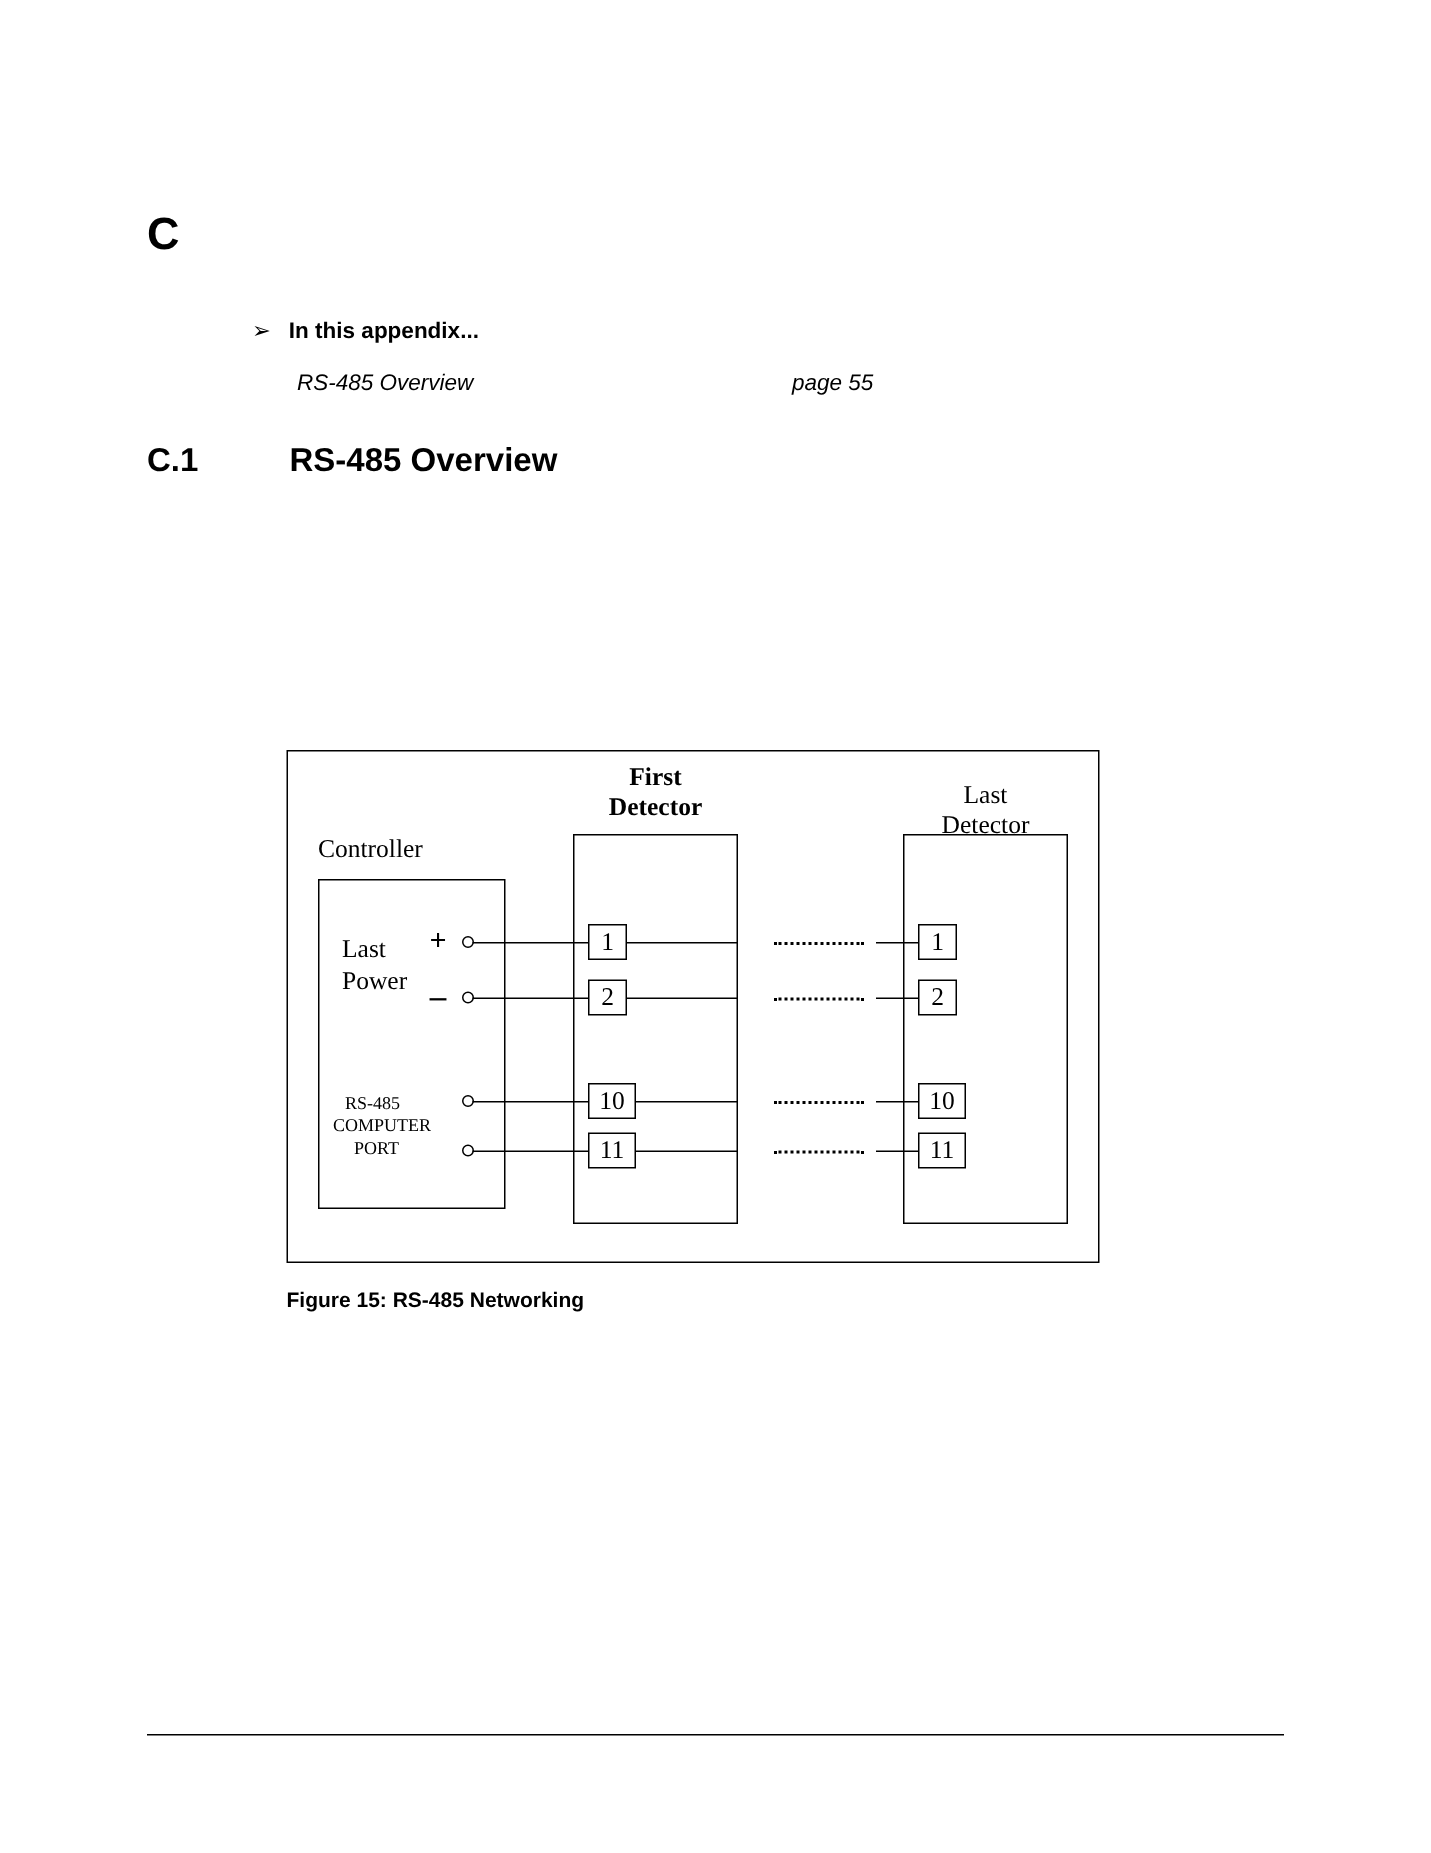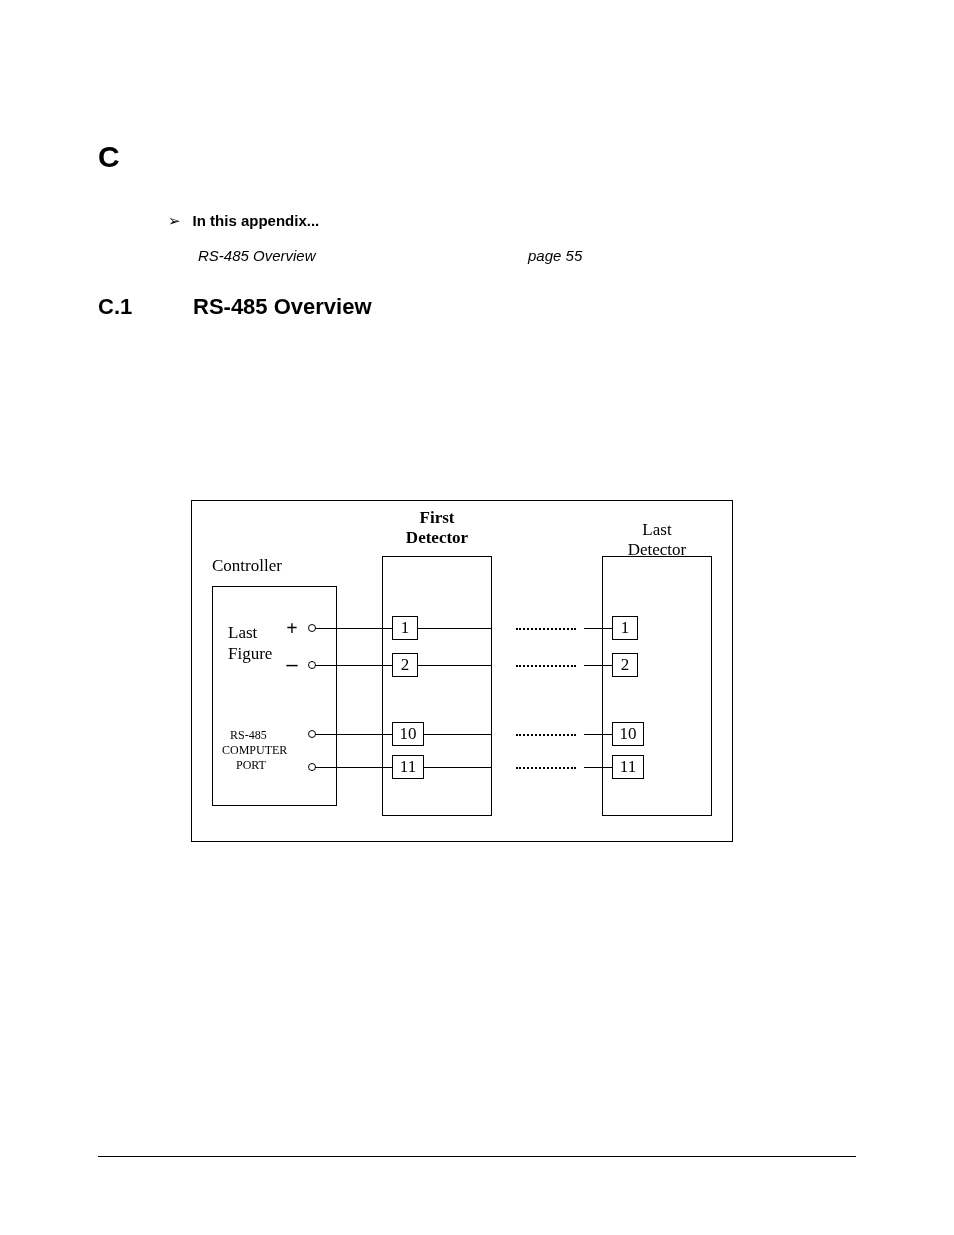--- a/index.html
+++ b/index.html
@@ -204,21 +204,21 @@
 Detector</div>
       <div class="label" style="left:420px; top:19px; width:90px; white-space:pre-line;">Last
 Detector</div>
 
       <div class="ctl-box" style="left:20px; top:85px; width:125px; height:220px;"></div>
 
       <div class="det-box" style="left:190px; top:55px; width:110px; height:260px;"></div>
       <div class="det-box" style="left:410px; top:55px; width:110px; height:260px;"></div>
 
       <div class="label" style="left:36px; top:122px;">Last</div>
-      <div class="label" style="left:36px; top:143px;">Figure</div>
+      <div class="label" style="left:36px; top:143px;">Power</div>
       <span class="plus" style="left:100px; top:127px;">+</span>
       <span class="minus" style="left:100px; top:163px;">–</span>
 
       <div class="subtxt" style="left:38px; top:228px;">RS-485</div>
       <div class="subtxt" style="left:30px; top:243px;">COMPUTER</div>
       <div class="subtxt" style="left:44px; top:258px;">PORT</div>
 
       <span class="node" style="left:120px; top:127px;"></span>
       <span class="node" style="left:120px; top:164px;"></span>
       <span class="node" style="left:120px; top:233px;"></span>
@@ -248,16 +248,17 @@
       <div class="dots" style="left:324px; top:164px; width:60px;"></div>
       <div class="dots" style="left:324px; top:233px; width:60px;"></div>
       <div class="dots" style="left:324px; top:266px; width:60px;"></div>
 
       <div class="hline" style="left:392px; top:127px; width:28px;"></div>
       <div class="hline" style="left:392px; top:164px; width:28px;"></div>
       <div class="hline" style="left:392px; top:233px; width:28px;"></div>
       <div class="hline" style="left:392px; top:266px; width:28px;"></div>
 
     </div>
+    <div class="caption">Figure 15: RS-485 Networking</div>
   </div>
 
   <div class="footer-rule"></div>
 </div>
 
 </body></html>

